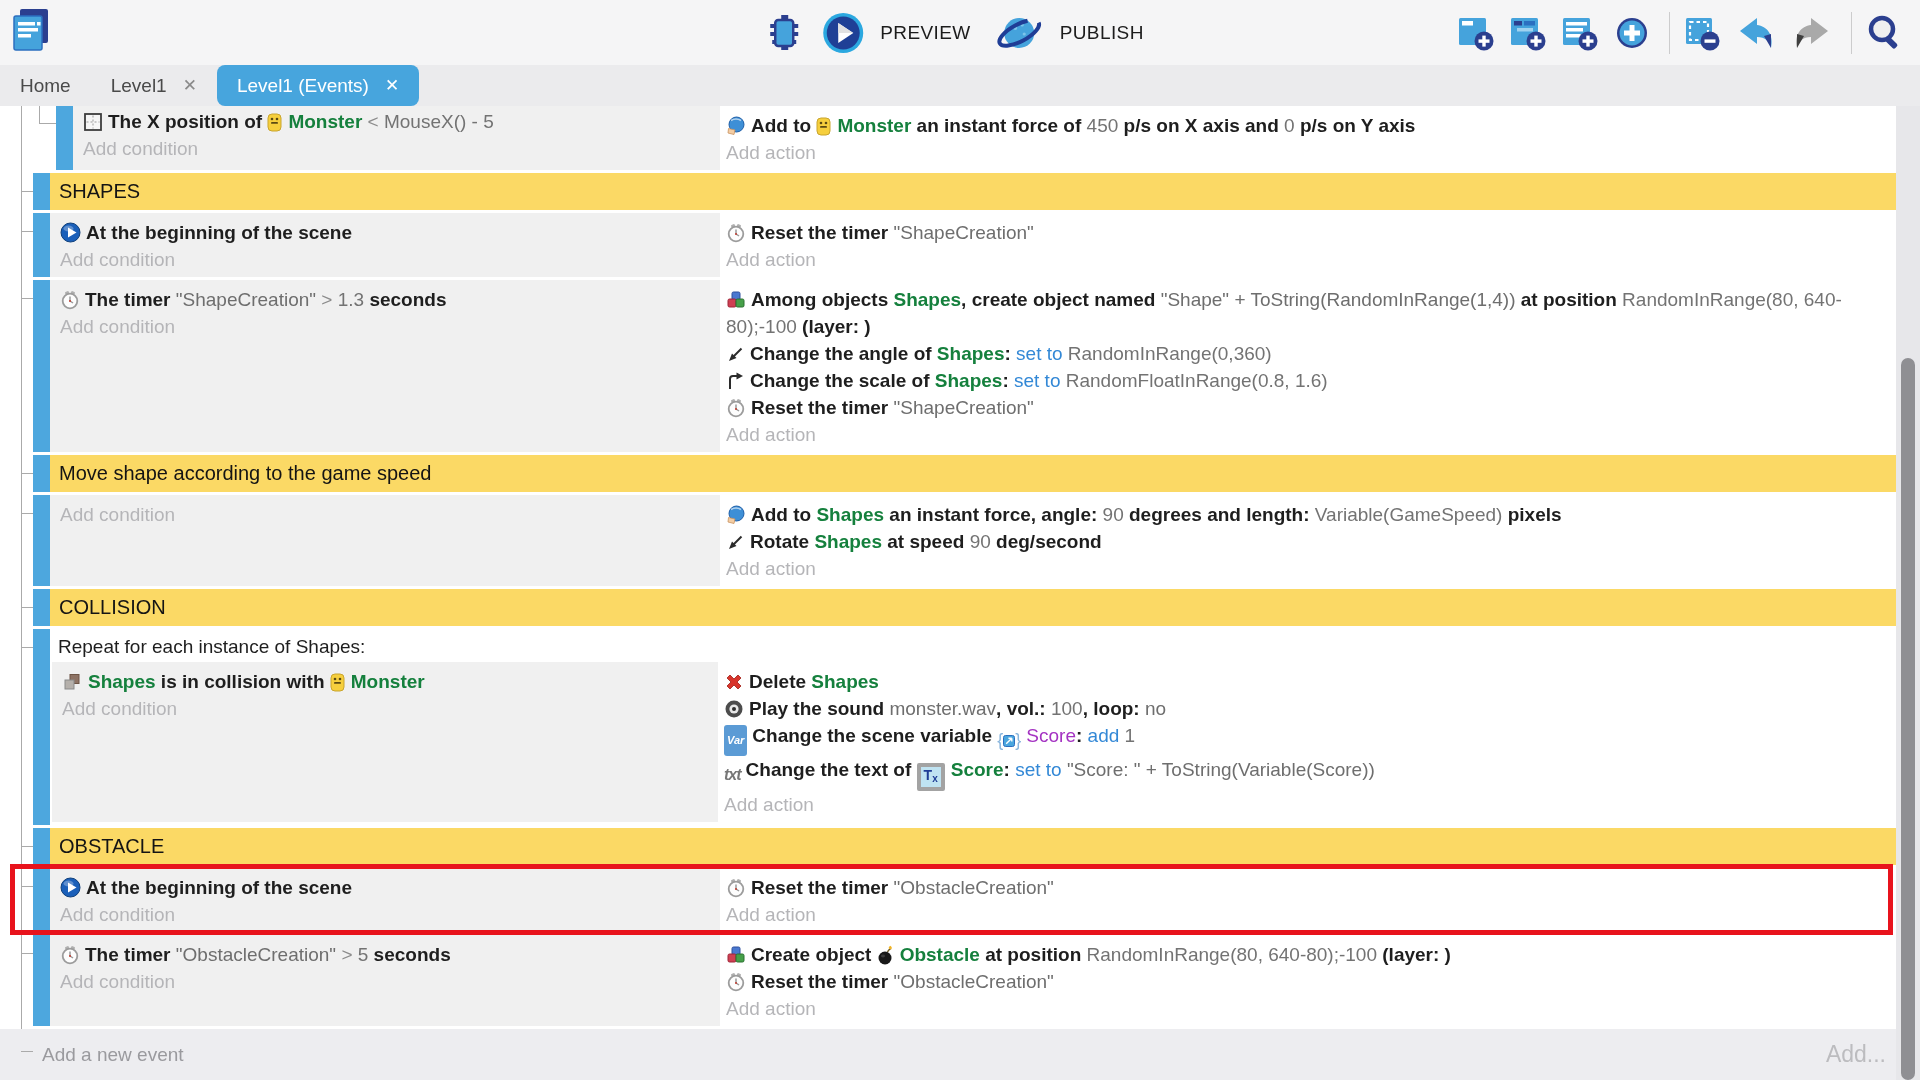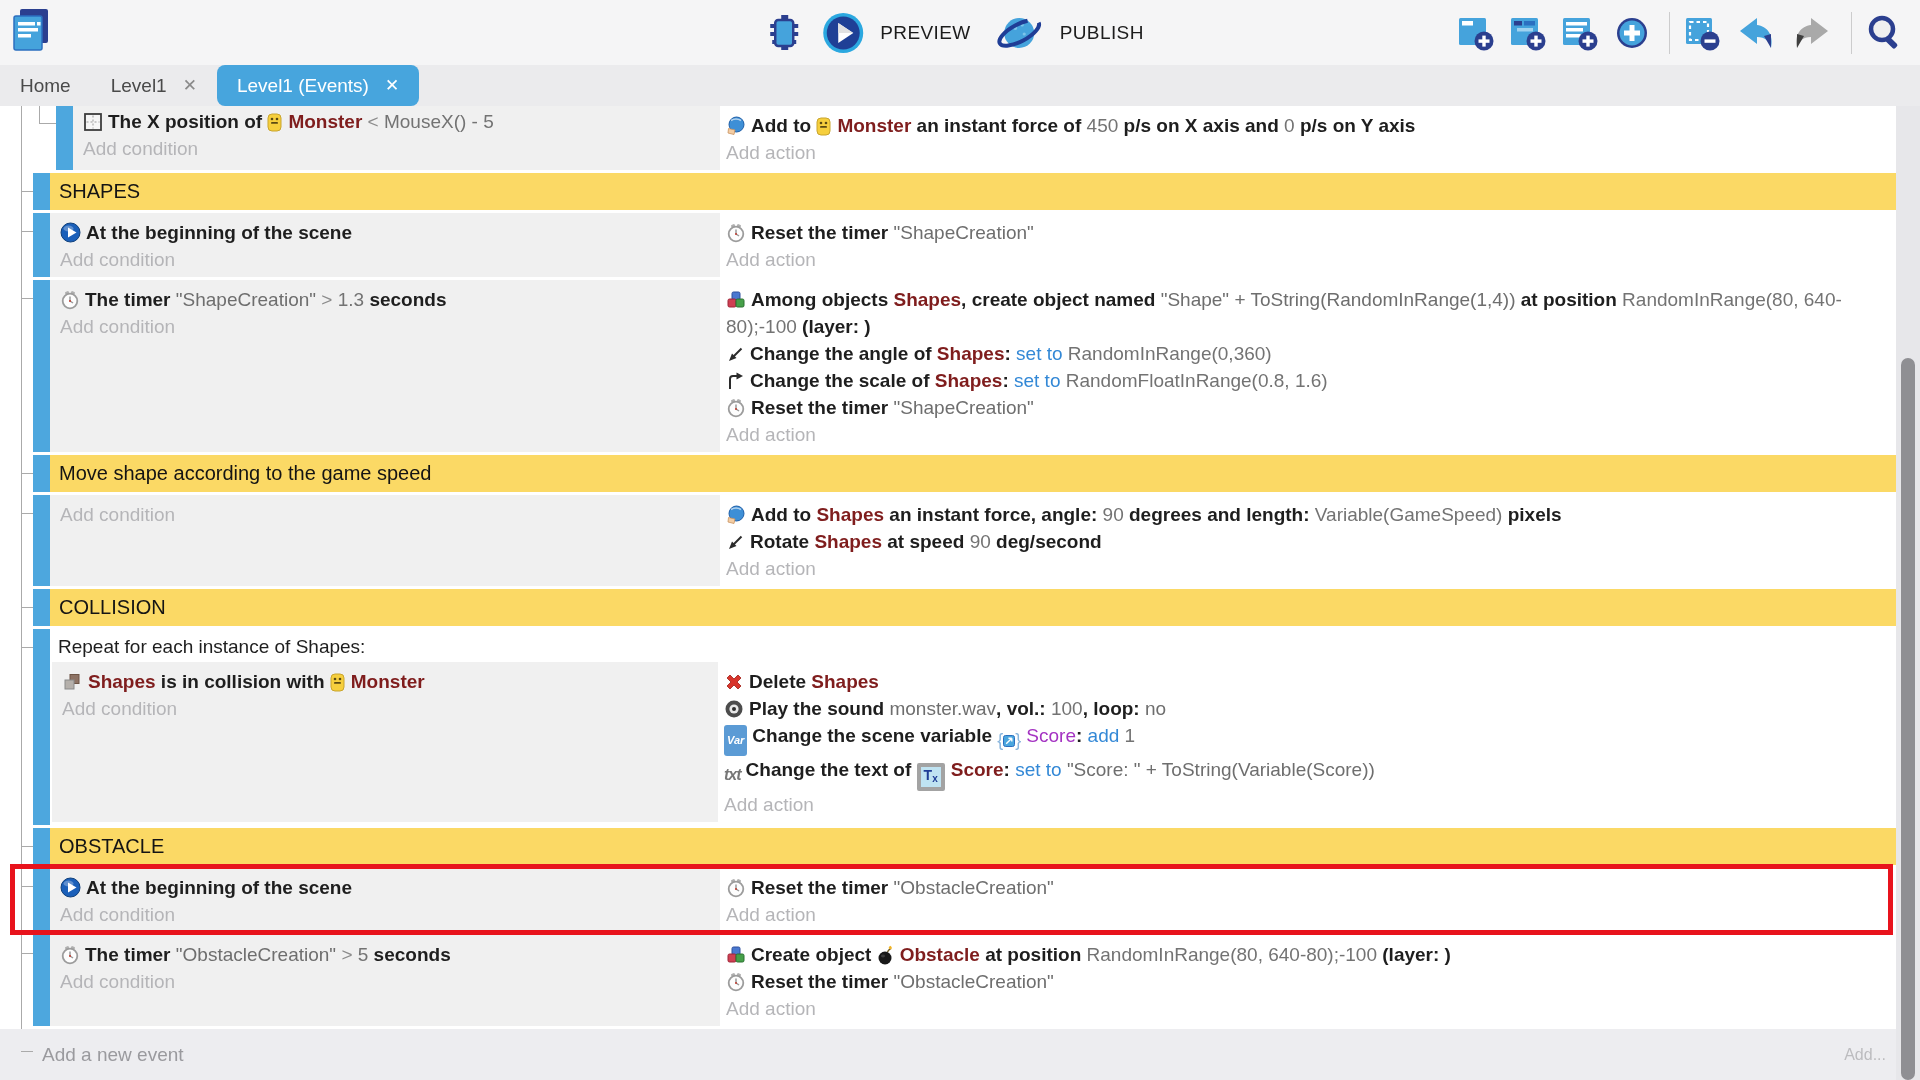--- a/index.html
+++ b/index.html
@@ -54,21 +54,21 @@
   .inner .cond { width:666px; margin-left:2px; }
 
   .hl::after { content:''; position:absolute; left:-23px; right:3px; top:-4px; bottom:-3px;
     border:5px solid #e8131c; z-index:6; pointer-events:none; }
 
   
   .t-k { color:#1e1e1e;font-weight:bold; }
   .t-g { color:#737373; }
   .t-b { color:#3388d6; }
   .t-q { color:#6e6e6e; }
-  .t-o { color:#7f1d1d; font-weight:bold; }
+  .t-o { color:#15803d; font-weight:bold; }
   .t-op { color:#8b8b8b; }
   .t-p { color:#a433c2; }
 
   .ic { display:inline-block; vertical-align:-4px; margin-right:5px; }
   .ic svg { display:block; }
   .ic + .t-o { margin-left:1px; }
 
   .badge-var { display:inline-block; background:#5b9bd5; color:#fff; font-size:11px; font-style:italic;
     font-weight:bold; padding:2px 3px; border-radius:3px; vertical-align:2px; }
   .badge-txt { color:#777; font-style:italic; font-weight:bold; font-size:16px; letter-spacing:-1px; }
@@ -76,21 +76,21 @@
     font-weight:bold; font-size:14px; line-height:15px; padding:1px 3px; border-radius:2px; }
   .tx-sub { font-size:10px; vertical-align:-2px; }
   .brace { color:#8ab6dd; font-size:18px; }
   .sv-sq { display:inline-block; vertical-align:-1px; }
 
   
   .footer { flex:1; background:#ededf0; display:flex; align-items:center; justify-content:space-between;
     padding:0 10px 0 42px; position:relative; min-height:48px; }
   .footer::before { content:''; position:absolute; left:21px; top:22px; width:12px; height:1px; background:#aaa; }
   .footer .left { color:#9a9a9e; font-size:19px; }
-  .footer .right { color:#bcbcbf; font-size:16px; }
+  .footer .right { color:#bcbcbf; font-size:23px; }
 
   
   .scrollbar { position:absolute; right:0; top:106px; bottom:0; width:24px; background:#e7e7ea; z-index:7; }
   .thumb { position:absolute; left:5px; width:14px; top:252px; bottom:0; background:#8f8f93; border-radius:7px; }
 </style>
 </head>
 <body>
 
 <div class="toolbar">
   <span class="logo ic">

